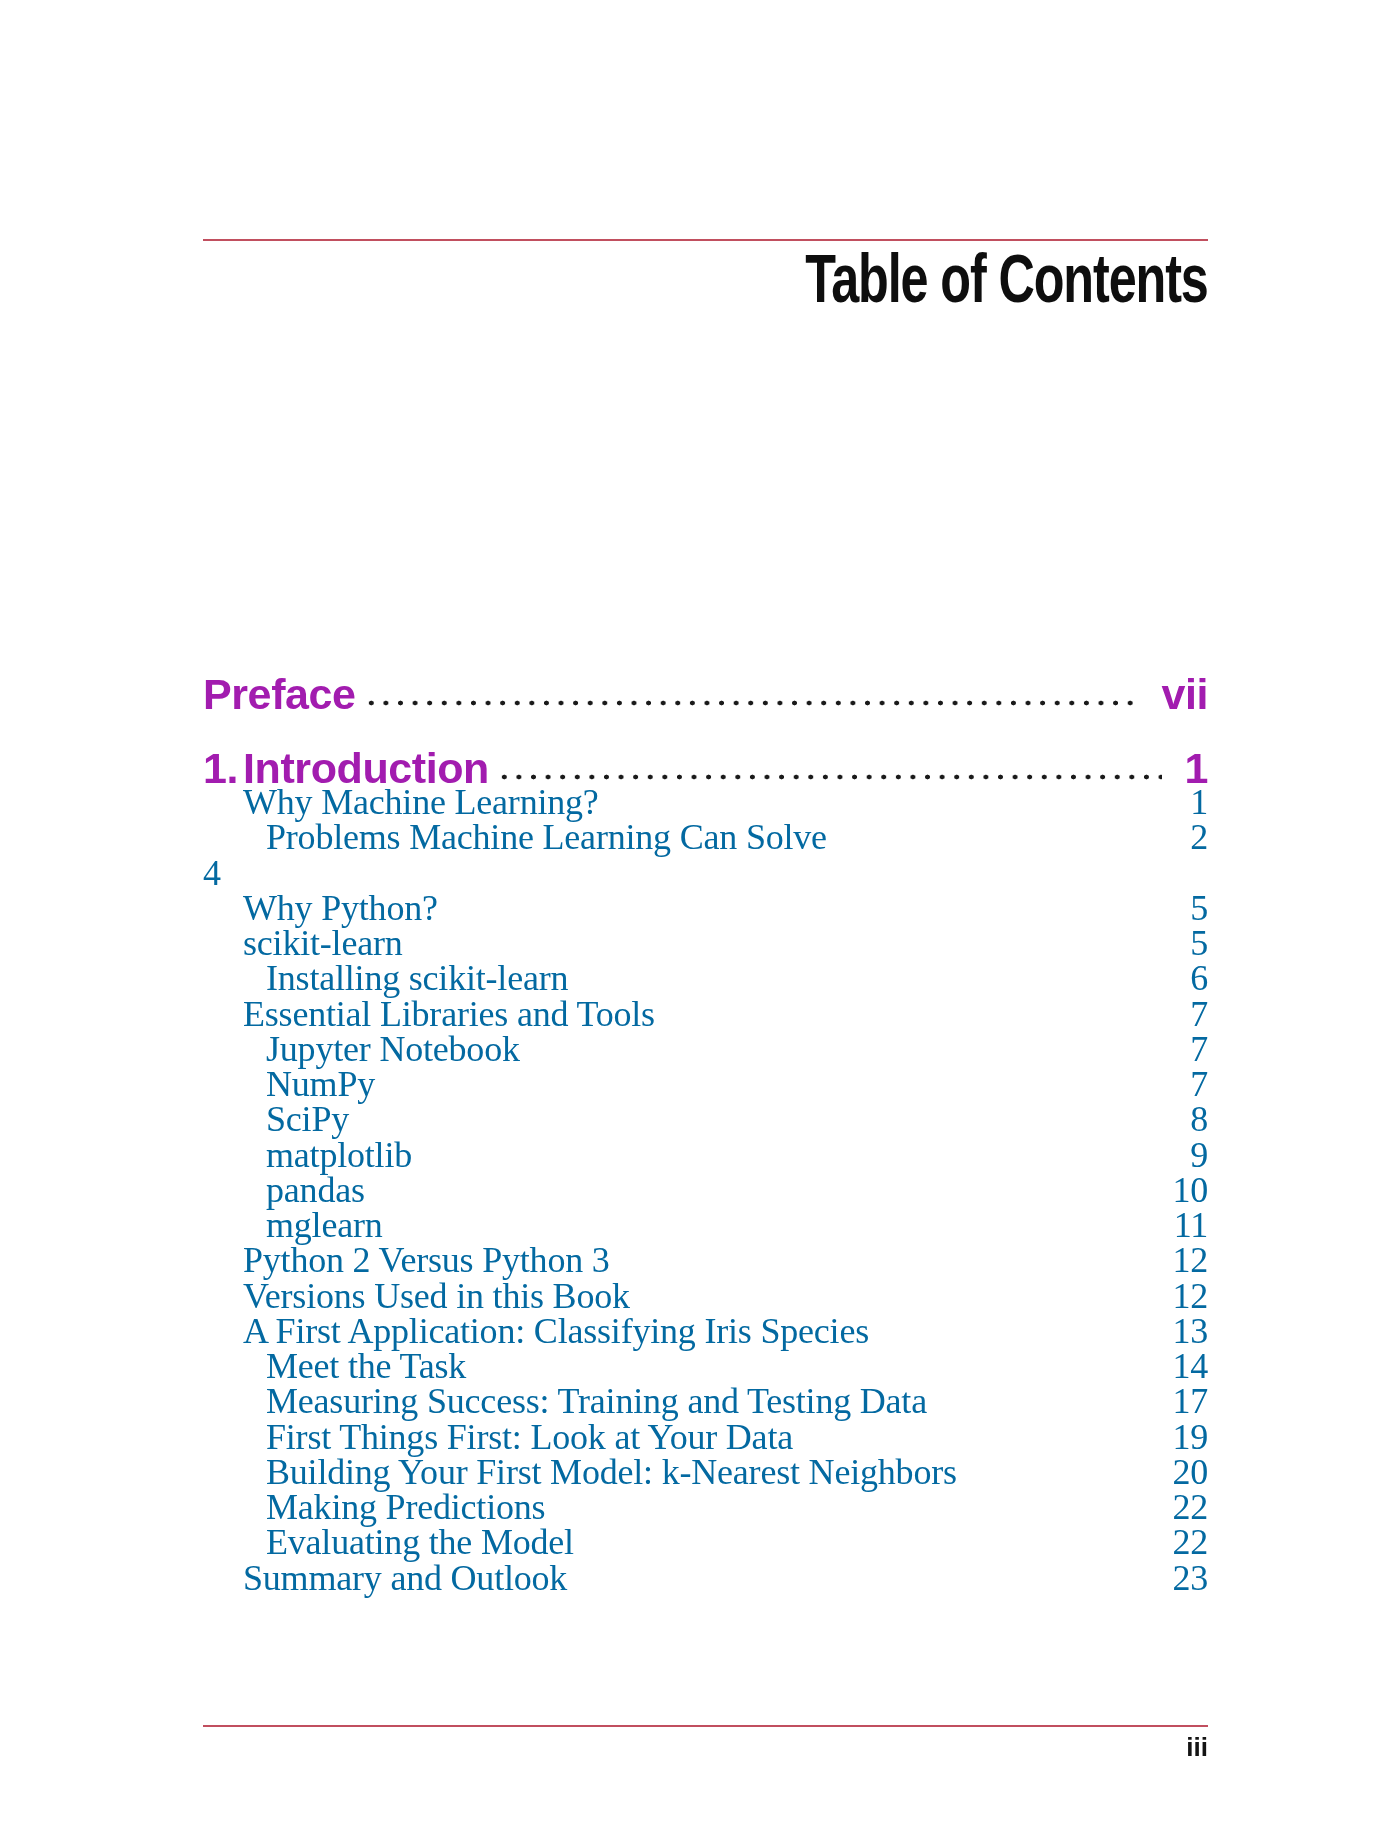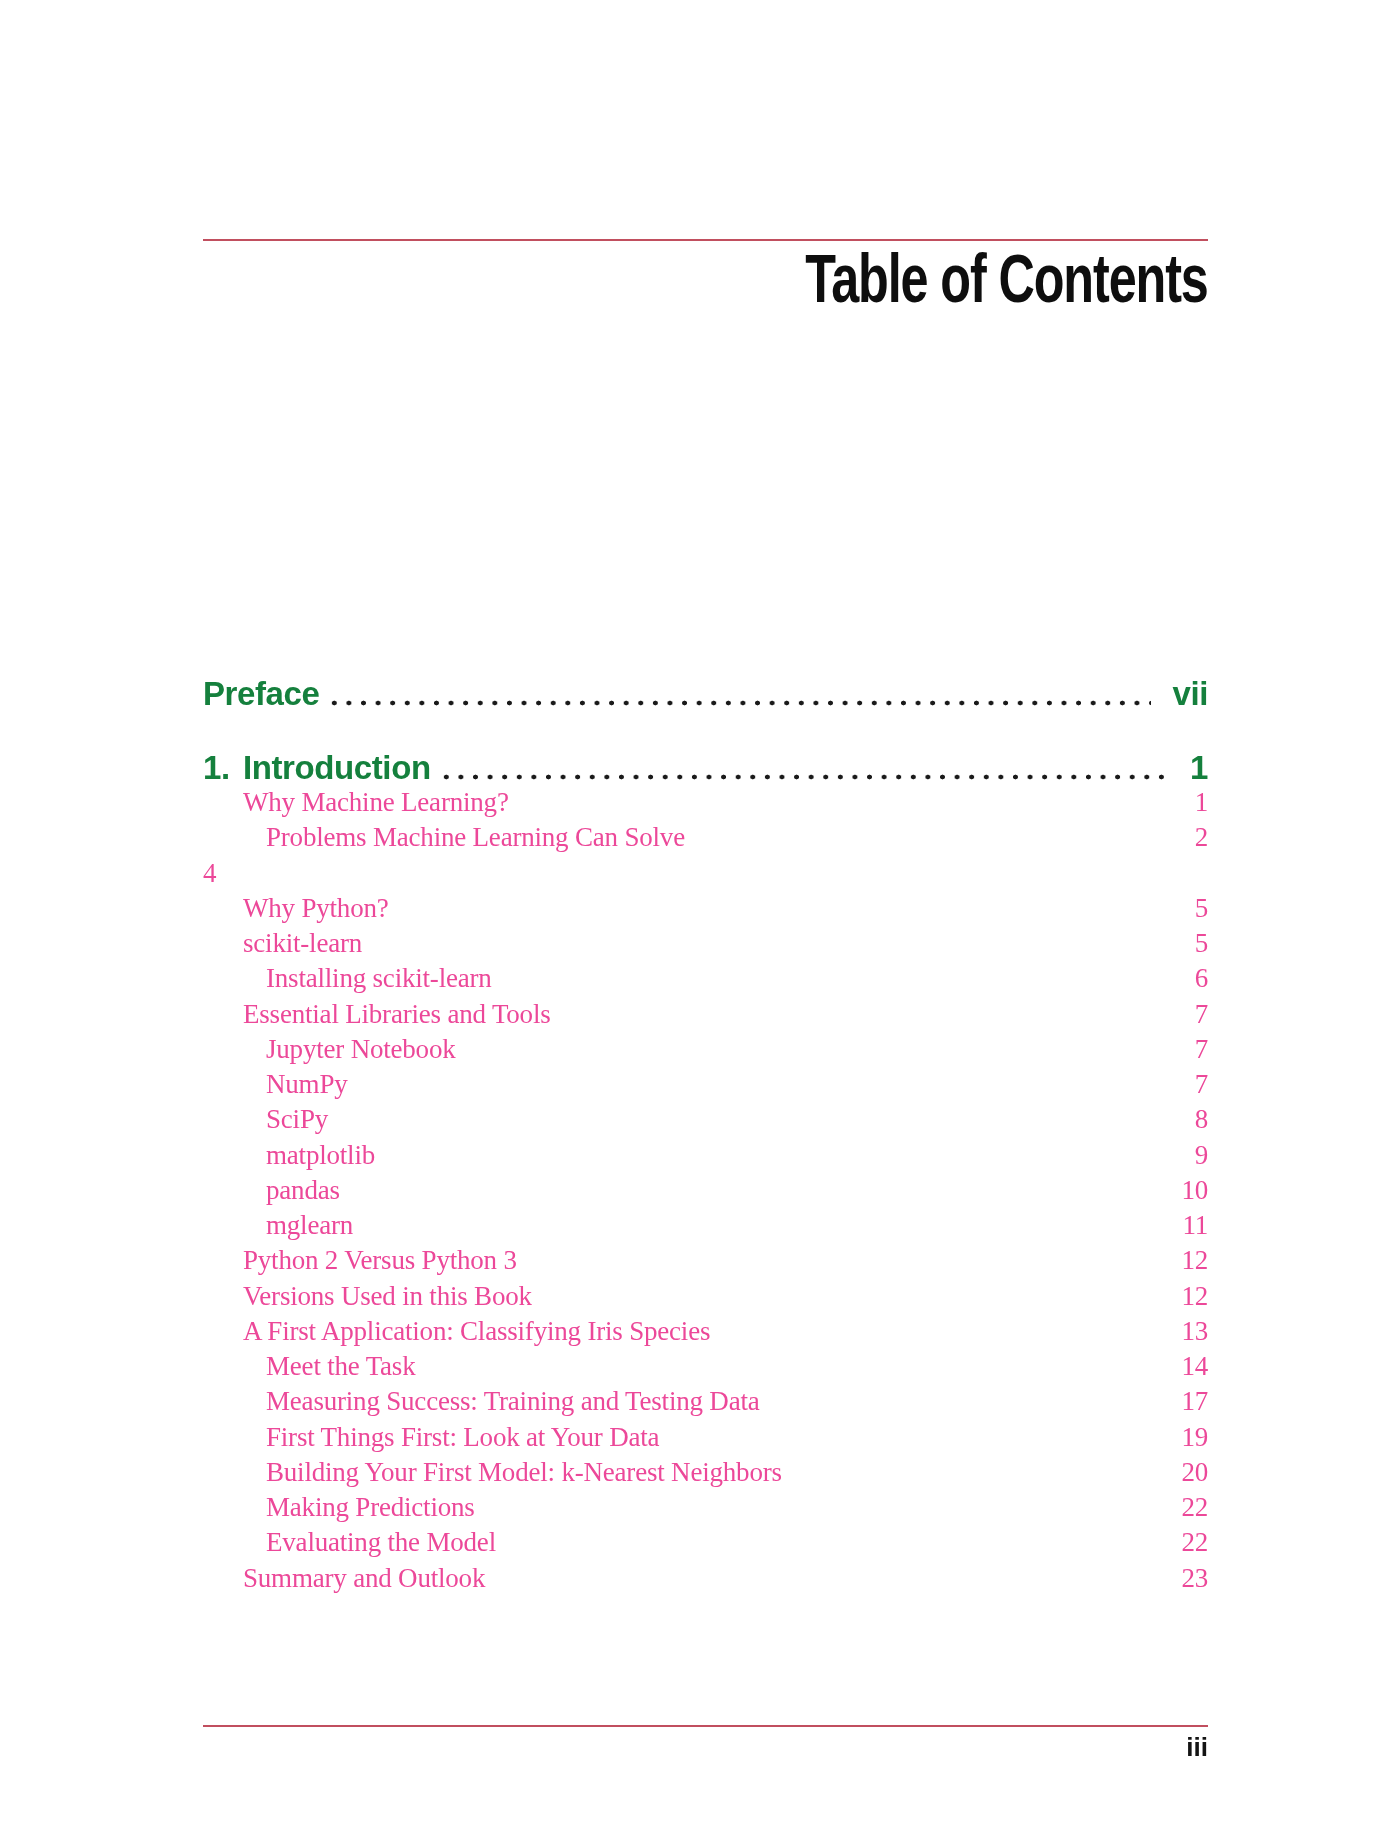--- a/index.html
+++ b/index.html
@@ -48,24 +48,24 @@
 
   .boldrow {
     position: absolute;
     left: 203px;
     width: 1005px;
     height: 42px;
     display: flex;
     align-items: baseline;
     font-family: "Liberation Sans", "DejaVu Sans", sans-serif;
     font-weight: 700;
-    font-size: 33px;
+    font-size: 43px;
     line-height: 42px;
     letter-spacing: -0.4px;
-    color: #15803d;
+    color: #a21caf;
     white-space: nowrap;
   }
   .preface-row { top: 633px; }
   .chapter-row { top: 707px; }
   .chapter-num {
     display: inline-block;
     width: 40px;
   }
   .leader {
     flex: 1 1 auto;
@@ -80,24 +80,24 @@
   .boldrow .pg {
     flex: 0 0 auto;
   }
 
   .entries {
     position: absolute;
     left: 203px;
     top: 745px;
     width: 1005px;
     font-family: "Liberation Serif", "DejaVu Serif", serif;
-    font-size: 27px;
+    font-size: 36px;
     line-height: 35.25px;
     letter-spacing: -0.2px;
-    color: #ec4899;
+    color: #0369a1;
   }
   .entry {
     display: flex;
     justify-content: space-between;
     align-items: baseline;
     white-space: nowrap;
   }
   .entry .entry-label { padding-left: 40px; }
   .entry.lvl2 .entry-label { padding-left: 63px; }
   .entry .entry-page { text-align: right; }

